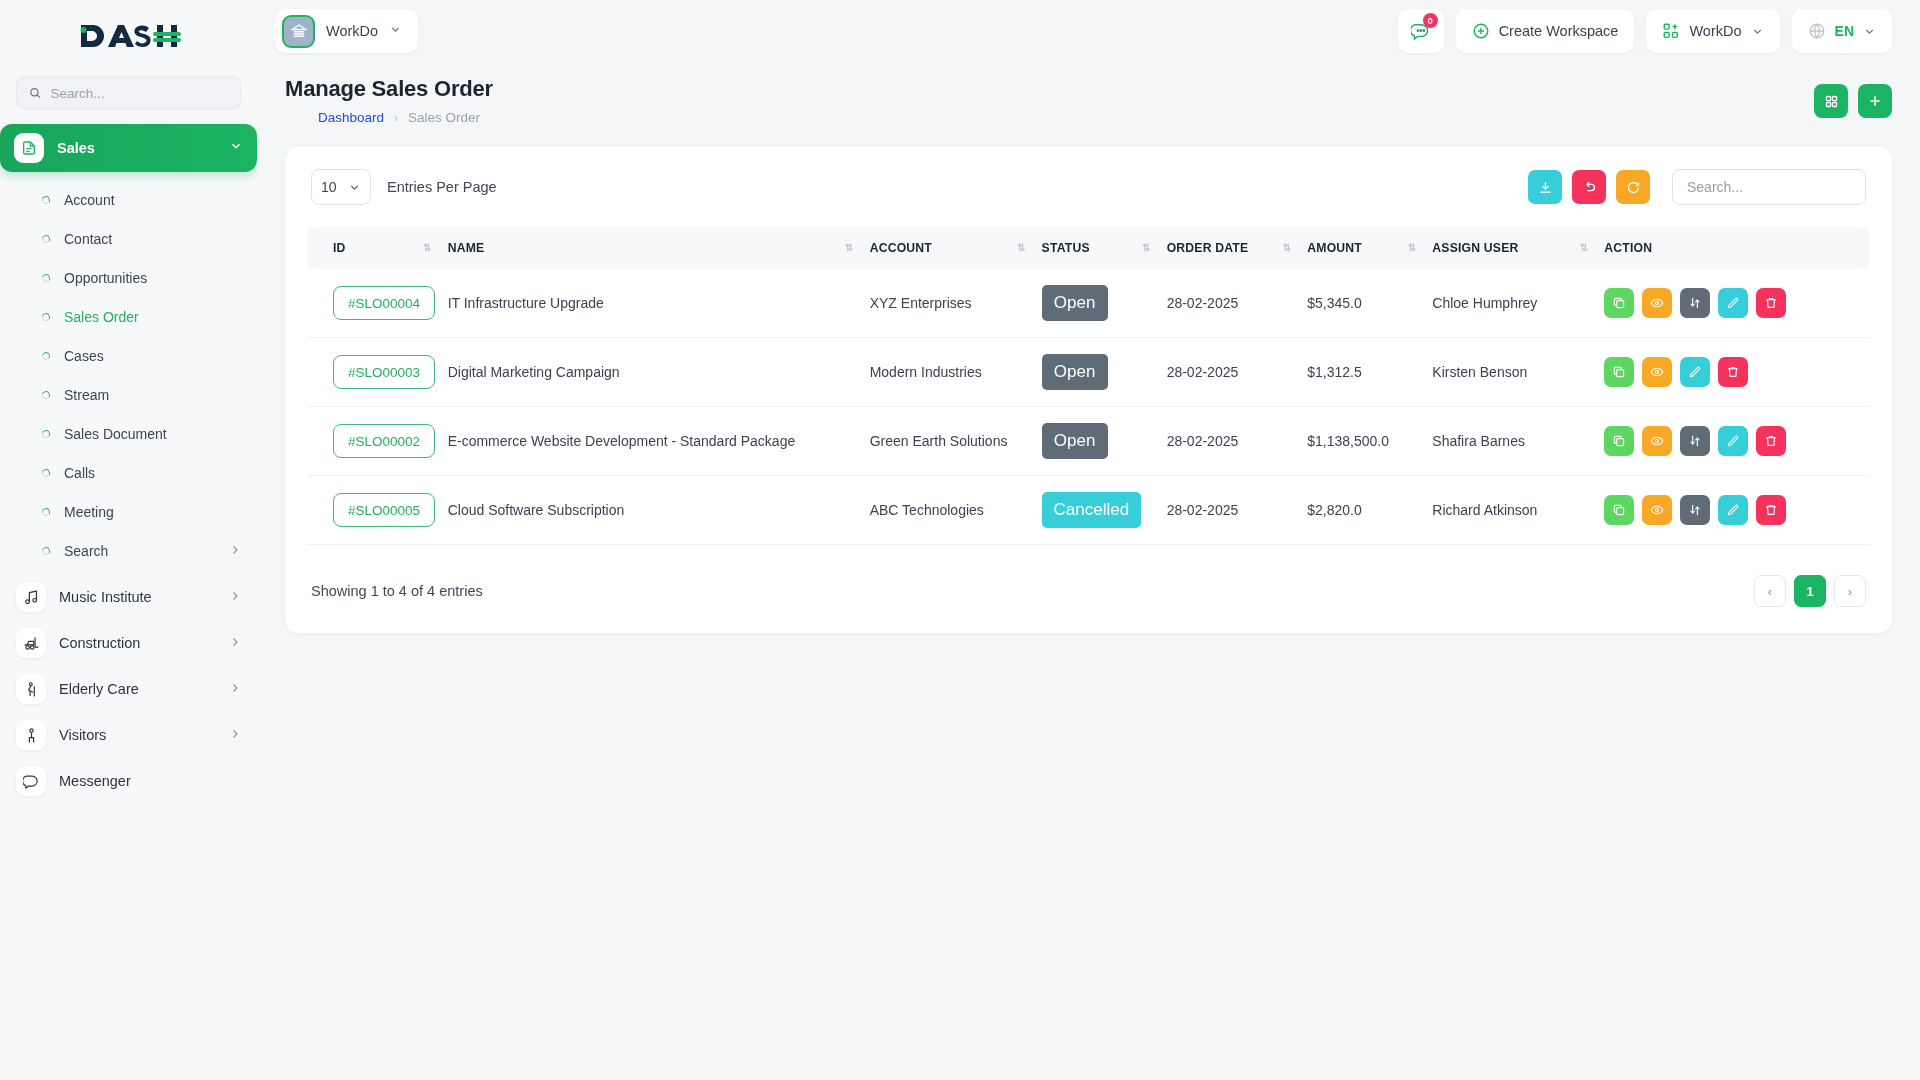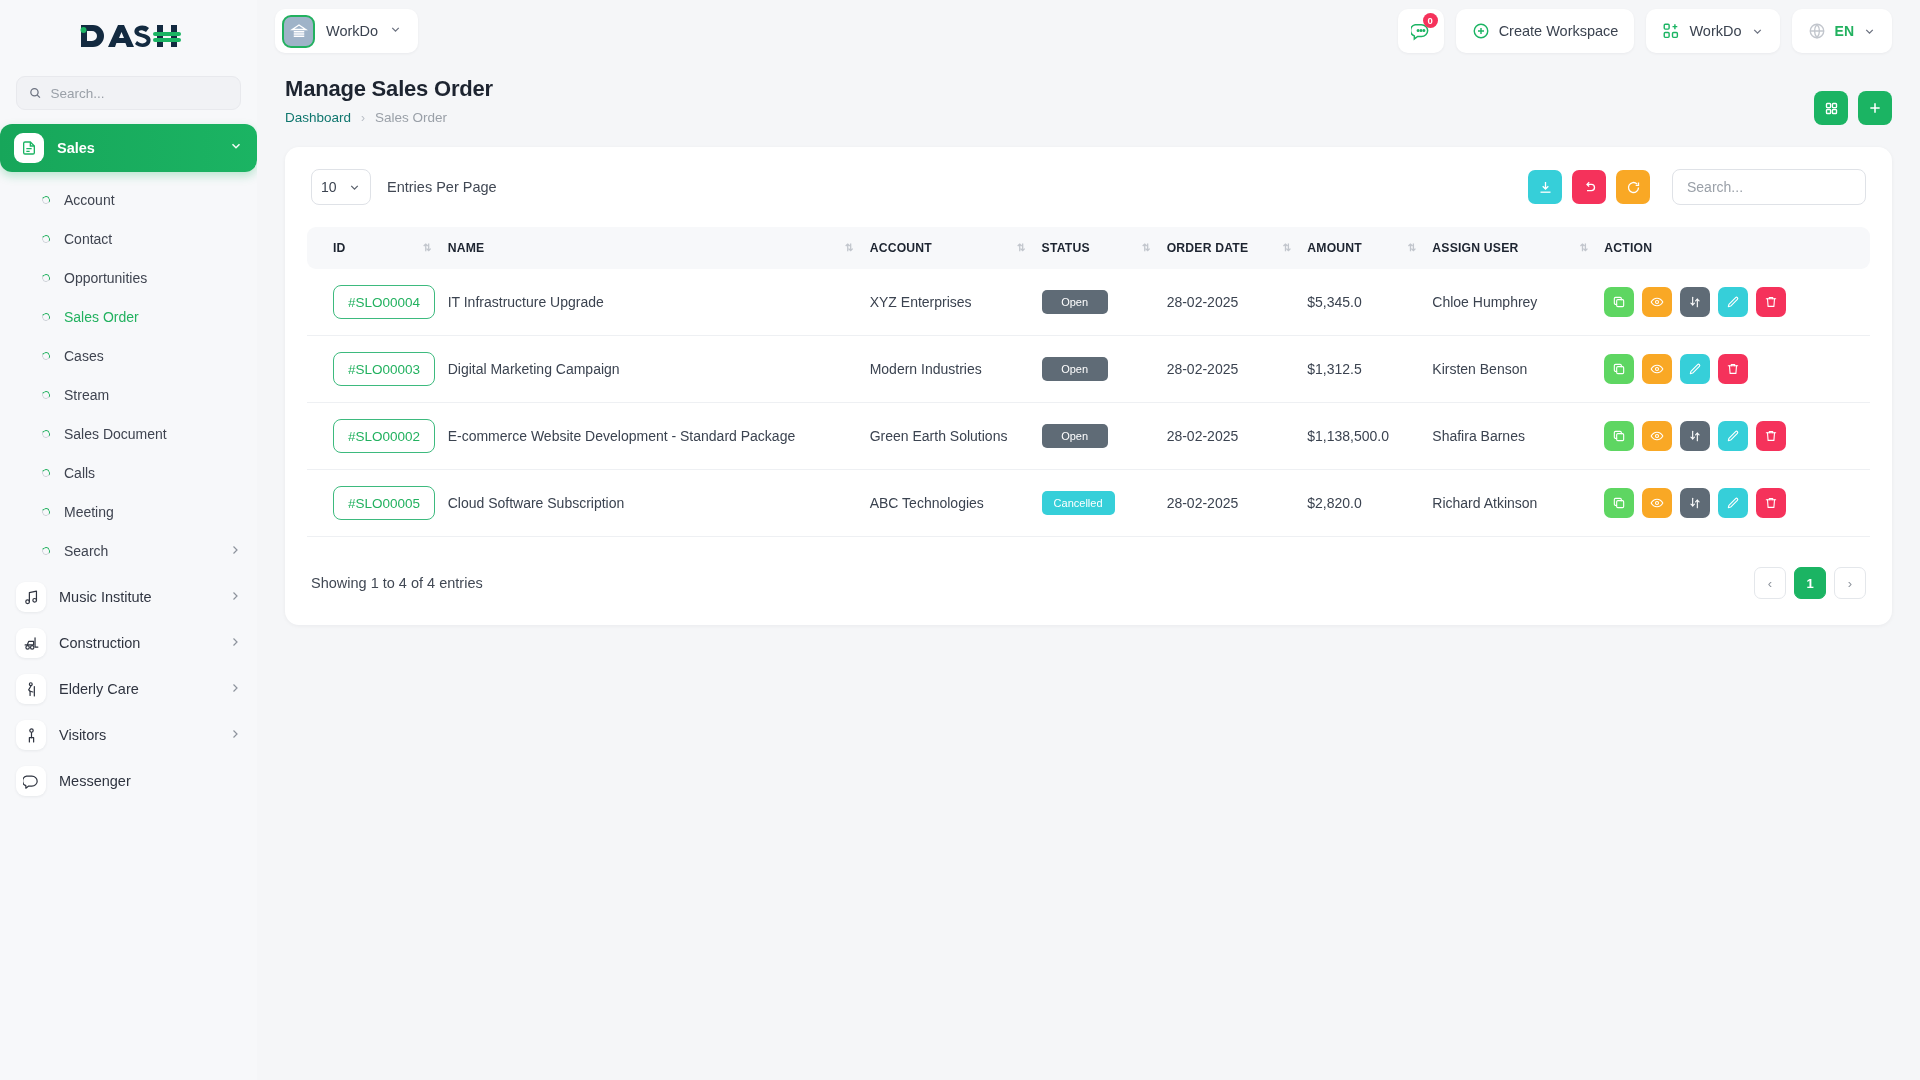--- a/index.html
+++ b/index.html
@@ -129,24 +129,24 @@
   .badge-count {
     position: absolute; top: 4px; right: 6px;
     background: #f5325b; color: #fff;
     font-size: 9.5px; font-weight: 700;
     min-width: 15px; height: 15px; border-radius: 8px;
     display: flex; align-items: center; justify-content: center;
     padding: 0 3px;
   }
   .lang-code { color: #22b15f; font-weight: 700; font-size: 14px; }
 
-  .page-head { padding: 14px 28px 0 28px; display: flex; align-items: flex-end; }
+  .page-head { padding: 14px 28px 0 28px; display: flex; align-items: flex-start; }
   .page-title { font-size: 22px; font-weight: 700; color: #1d2430; letter-spacing: -.2px; }
   .crumbs { margin-top: 8px; font-size: 13.5px; display: flex; align-items: center; gap: 10px; }
-  .crumbs .c-link { color: #0f766e; cursor: pointer; }
+  .crumbs .c-link { color: #1d4ed8; cursor: pointer; margin-left: 33px; }
   .crumbs .c-sep { color: #b9bec6; font-size: 12px; }
   .crumbs .c-cur { color: #9aa0a8; }
   .head-actions { margin-left: auto; display: flex; gap: 10px; padding-top: 8px; }
   .g-btn {
     width: 34px; height: 34px; border-radius: 8px;
     background: #1bb463; color: #fff;
     display: flex; align-items: center; justify-content: center;
     cursor: pointer; border: none;
   }
 
@@ -210,22 +210,22 @@
 
   .id-badge {
     display: inline-flex; align-items: center; justify-content: center;
     border: 1px solid #3dba7e; border-radius: 8px;
     color: #22b15f; font-size: 13.5px;
     height: 34px; padding: 0 14px;
     cursor: pointer;
   }
   .status-badge {
     display: inline-flex; align-items: center; justify-content: center;
-    border-radius: 5px; color: #fff; font-size: 11px;
-    height: 24px; min-width: 66px; padding: 0 12px;
+    border-radius: 5px; color: #fff; font-size: 17px;
+    height: 36px; min-width: 66px; padding: 0 12px;
   }
   .status-badge.open { background: #5f6b76; }
   .status-badge.cancelled { background: #36cfd9; }
 
   .actions { display: flex; gap: 8px; }
   .act {
     width: 30px; height: 30px; border-radius: 7px;
     display: flex; align-items: center; justify-content: center;
     color: #fff; cursor: pointer; border: none;
   }

